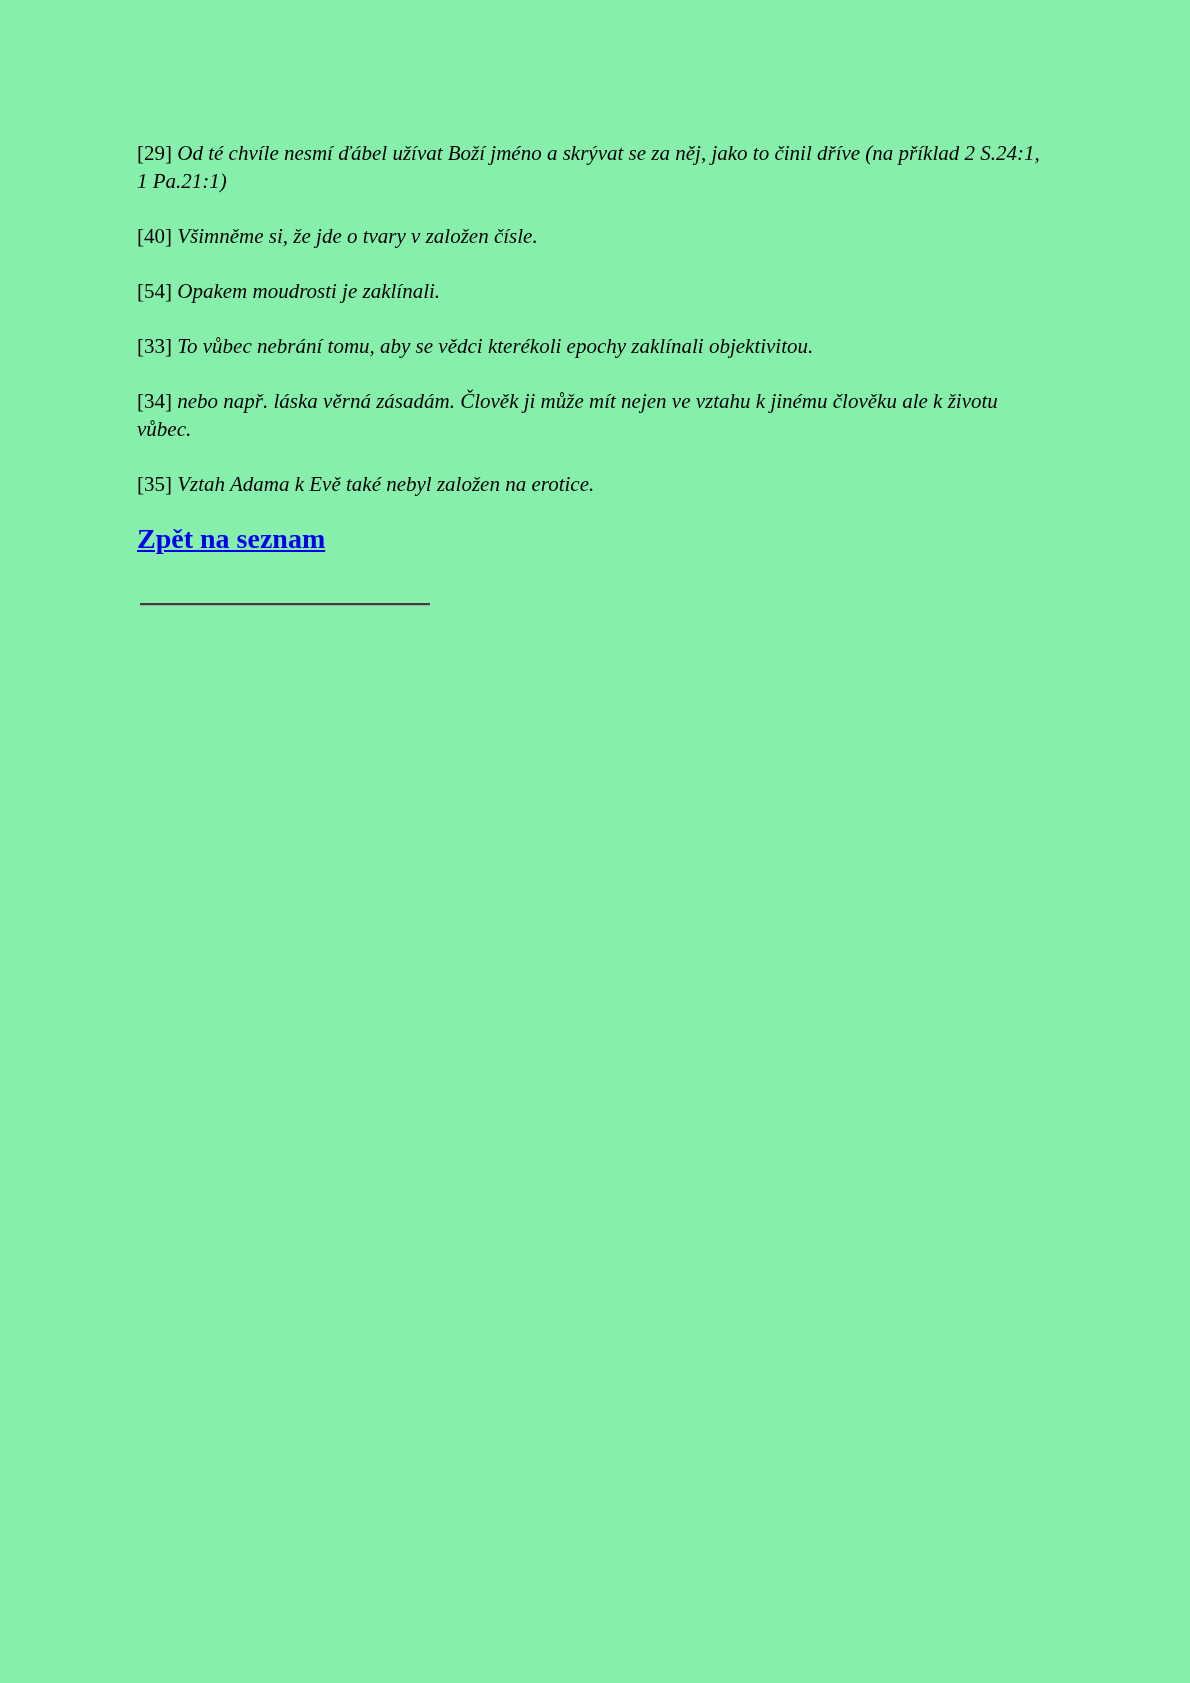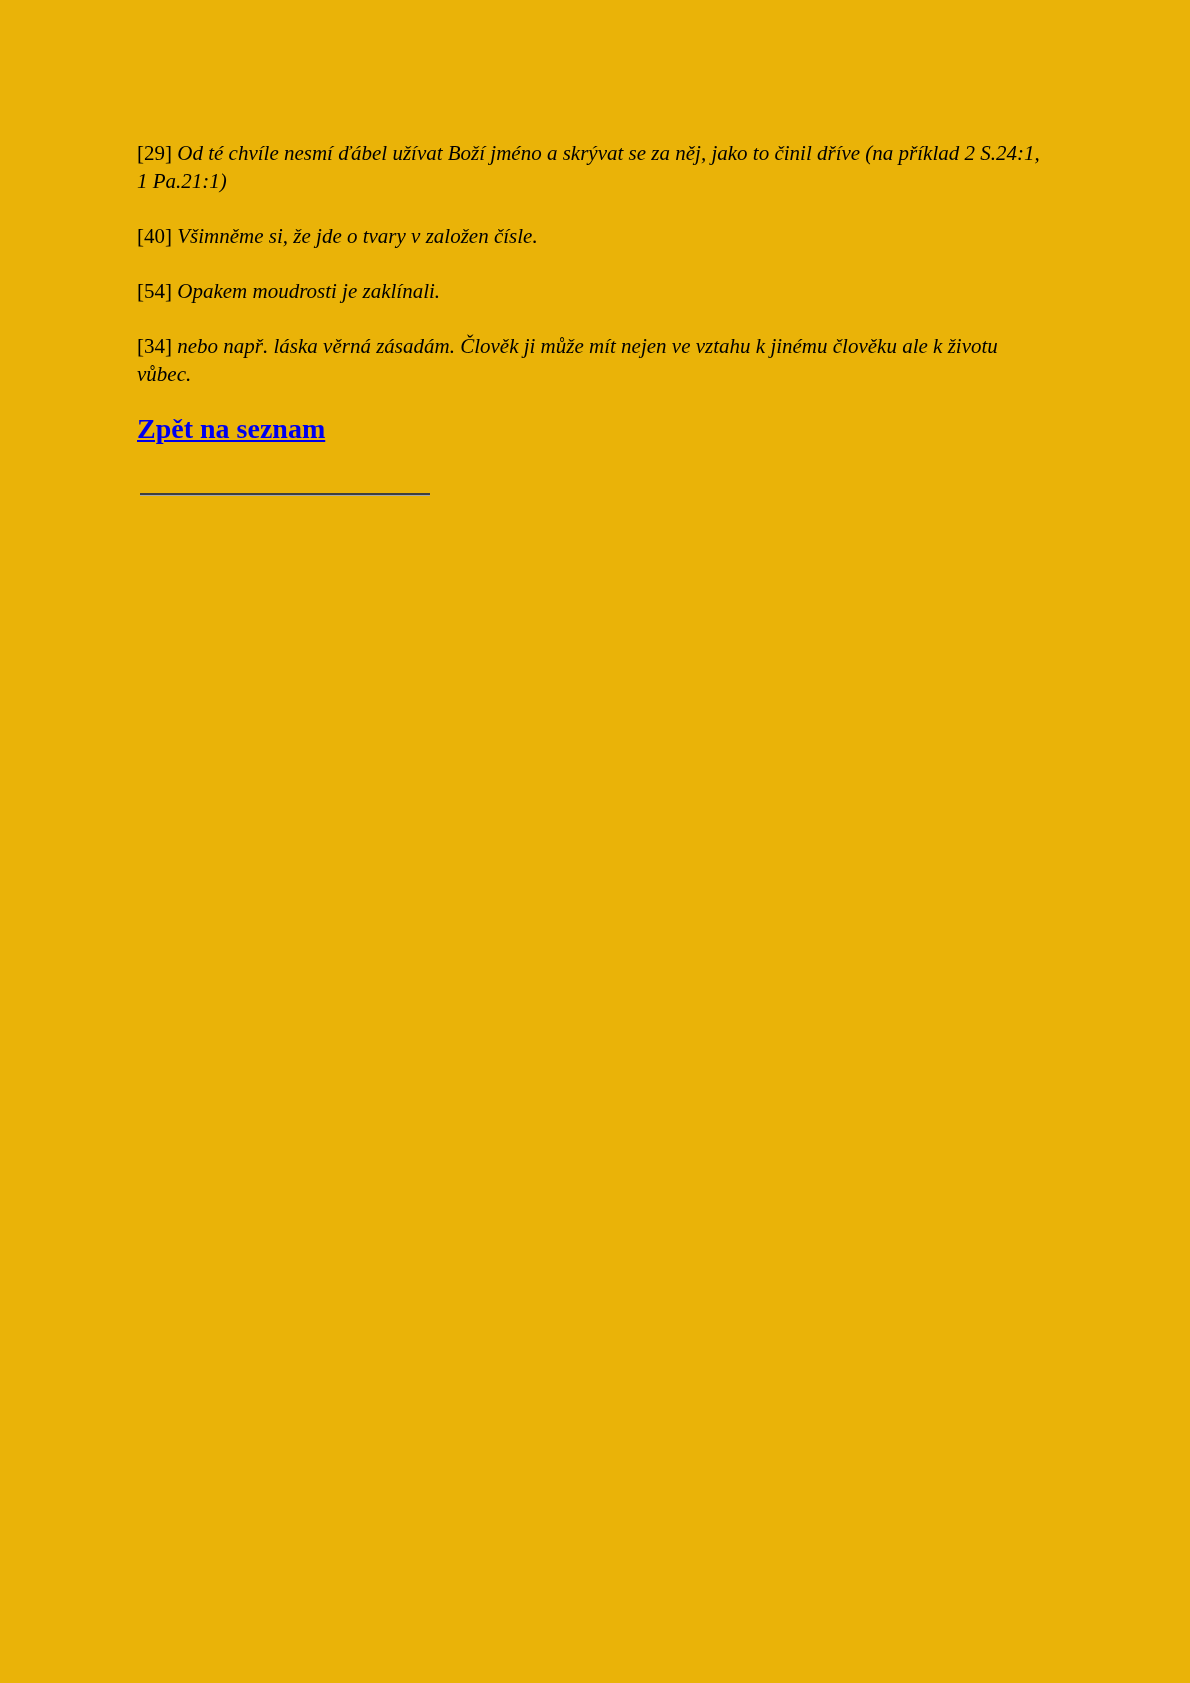--- a/index.html
+++ b/index.html
@@ -12,21 +12,21 @@
     height: 1683px;
     font-family: "Liberation Serif", serif;
     color: #000000;
     overflow: hidden;
   }
   .page {
     box-sizing: border-box;
     width: 1190px;
     min-height: 1683px;
     padding: 139px 137px 0 137px;
-    background: #eab308;
+    background: #86efac;
   }
   .footnote {
     font-size: 21px;
     line-height: 28px;
     margin: 0 0 27px 0;
     color: #000000;
   }
   .fn-number {
     font-style: normal;
   }
@@ -58,23 +58,25 @@
 <main class="page">
 
   <section>
     <p class="footnote"><span class="fn-number">[29]</span> <span class="fn-text">Od té chvíle nesmí ďábel užívat Boží jméno a skrývat se za něj, jako to činil dříve (na příklad 2 S.24:1, 1 Pa.21:1)</span></p>
 
     <p class="footnote"><span class="fn-number">[40]</span> <span class="fn-text">Všimněme si, že jde o tvary v založen čísle.</span></p>
 
 
     <p class="footnote"><span class="fn-number">[54]</span> <span class="fn-text">Opakem moudrosti je zaklínali.</span></p>
 
+    <p class="footnote"><span class="fn-number">[33]</span> <span class="fn-text">To vůbec nebrání tomu, aby se vědci kterékoli epochy zaklínali objektivitou.</span></p>
 
     <p class="footnote"><span class="fn-number">[34]</span> <span class="fn-text">nebo např. láska věrná zásadám. Člověk ji může mít nejen ve vztahu k jinému člověku ale k životu vůbec.</span></p>
 
+    <p class="footnote"><span class="fn-number">[35]</span> <span class="fn-text">Vztah Adama k Evě také nebyl založen na erotice.</span></p>
   </section>
 
   <p class="back-link-row">
     <a href="#" class="back-link" style="color: rgb(0, 0, 238);">Zpět na seznam</a>
   </p>
 
   <div class="divider" style="background: rgb(63, 63, 63);"></div>
 
 </main>
 

